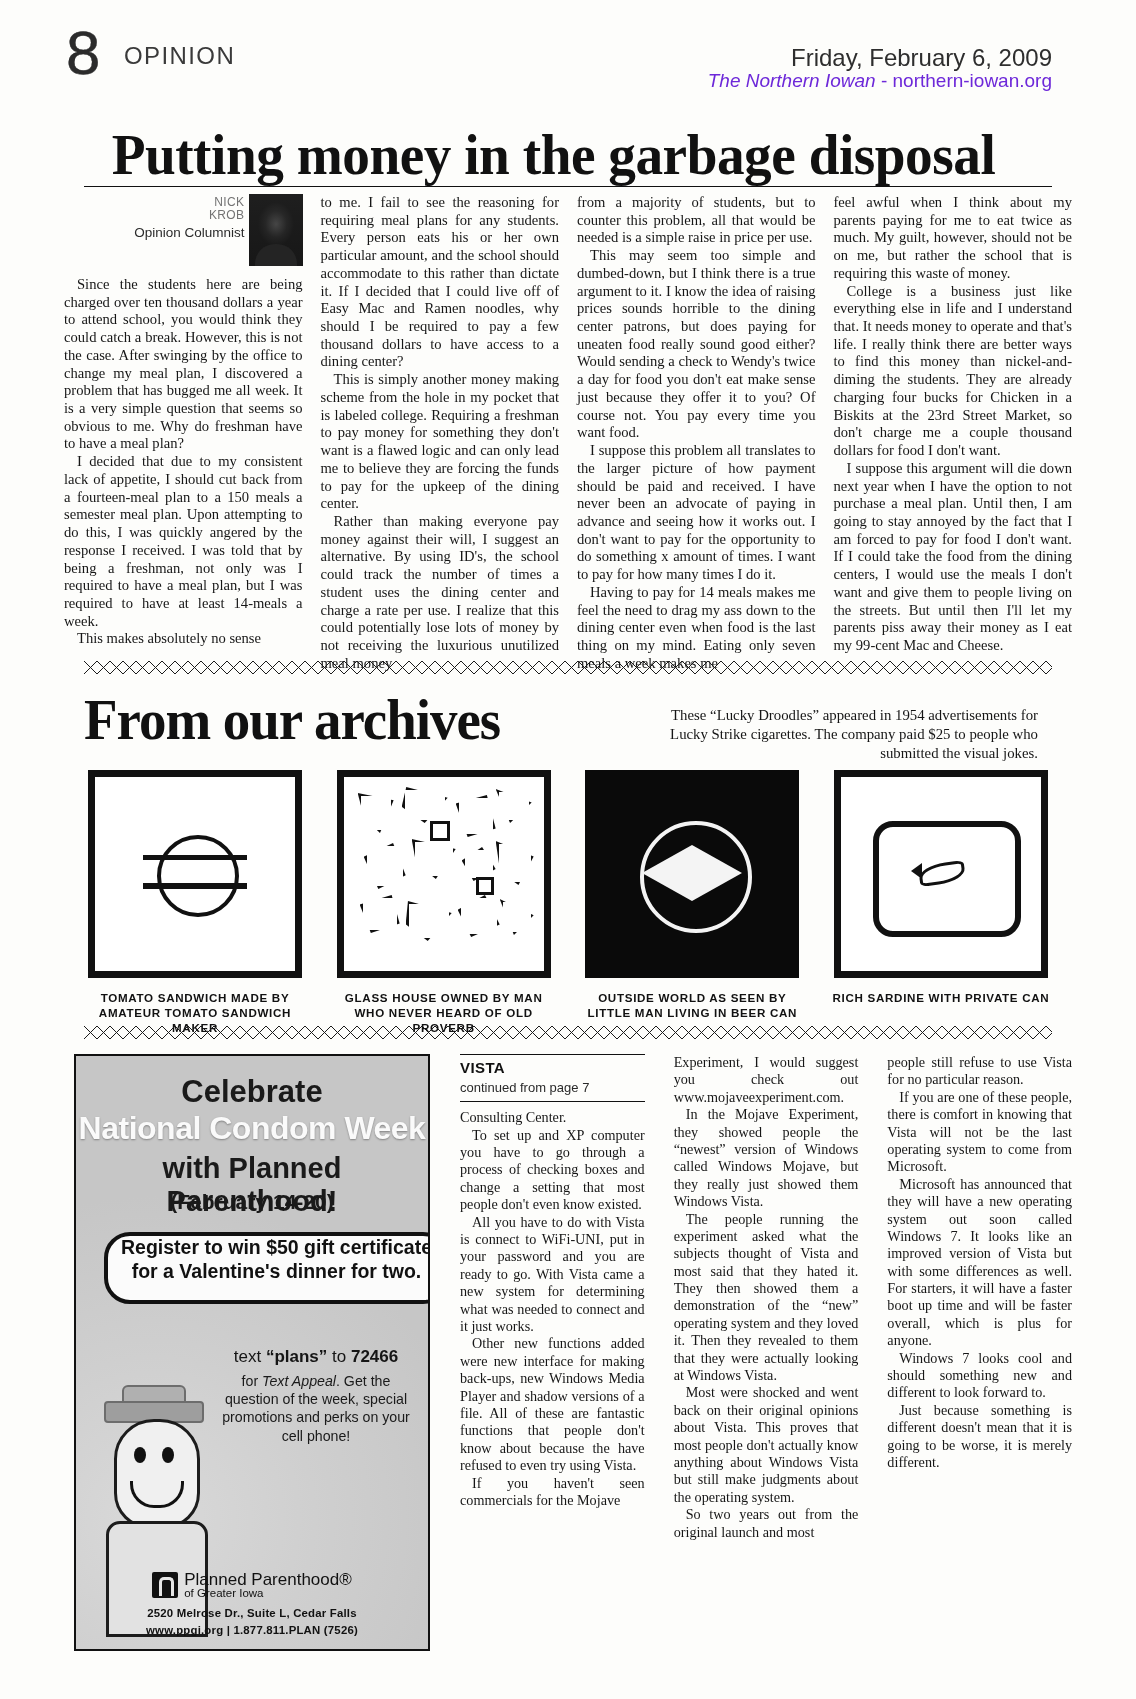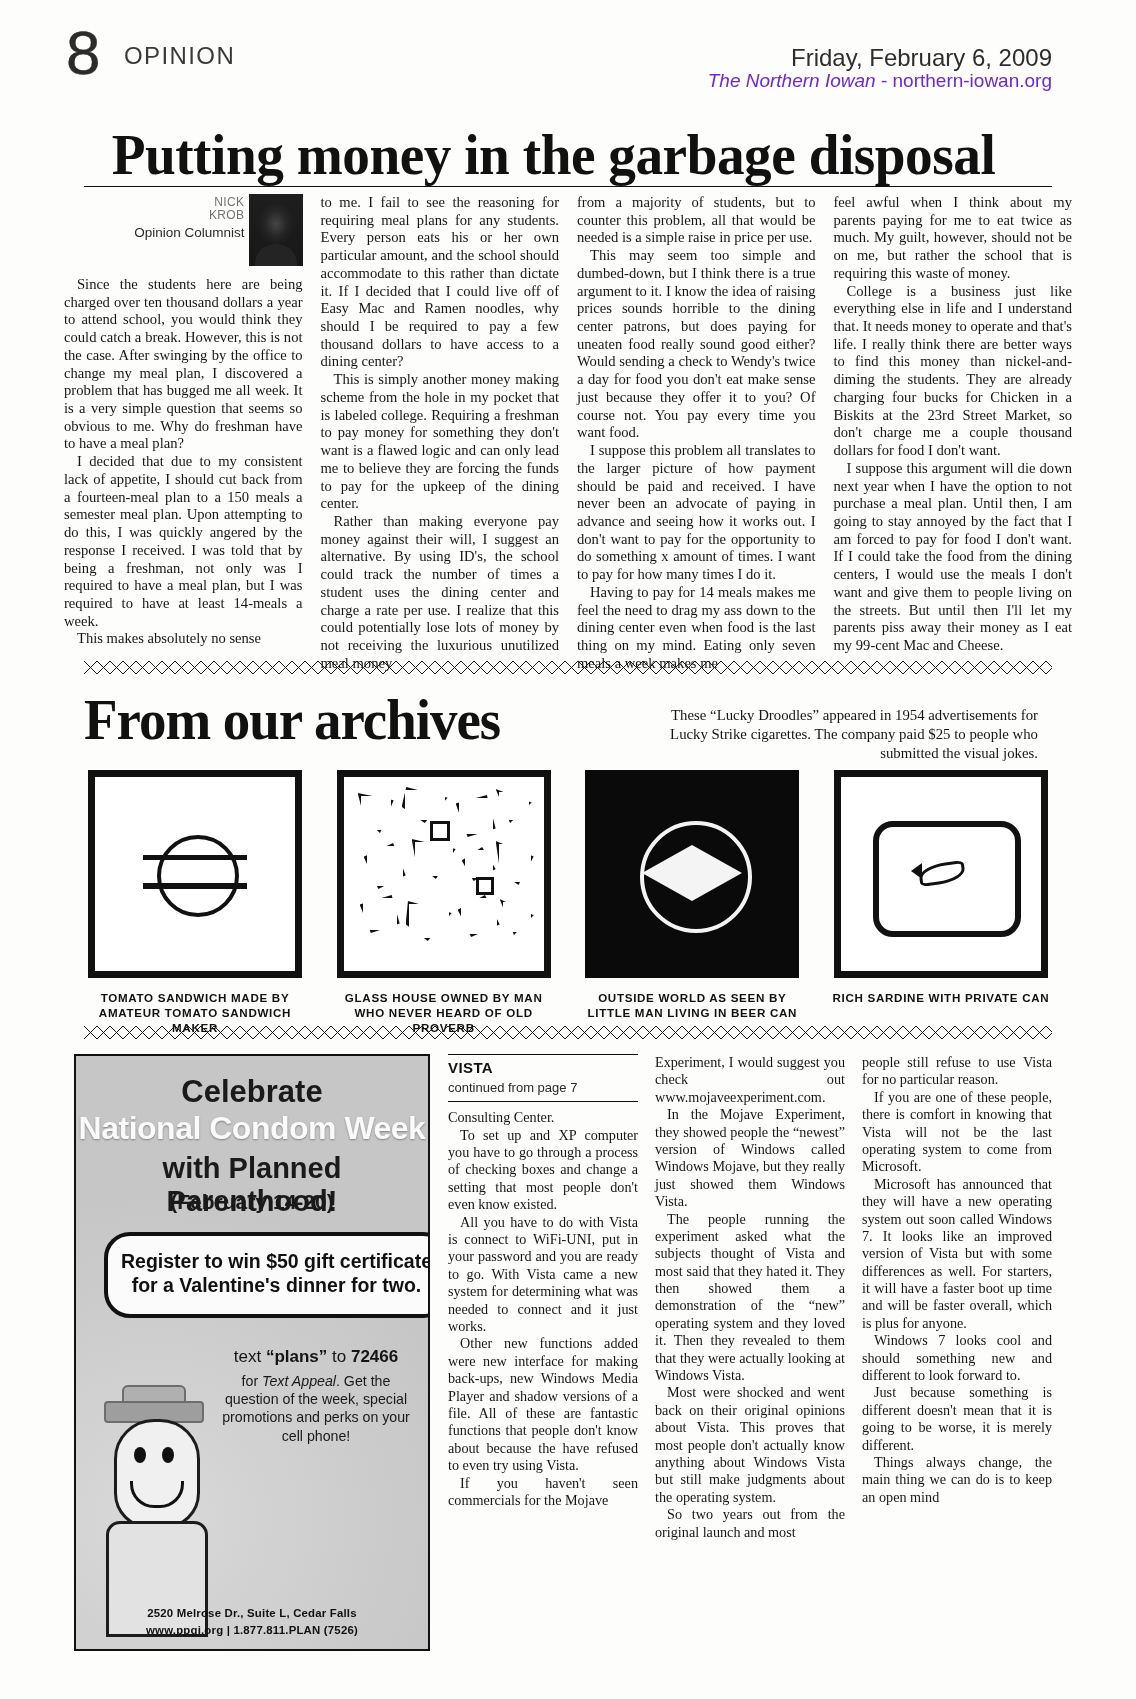--- a/index.html
+++ b/index.html
@@ -326,21 +326,21 @@
   }
   .ad-line4 {
     position: absolute; left: 0; right: 0; top: 134px;
     text-align: center;
     font-size: 21px; font-weight: 700; color: #1a1a1a;
   }
   .ad-contest {
     position: absolute;
     left: 28px; top: 176px;
     width: 345px;
-    padding: 14px 10px 16px;
+    padding: 0 10px 16px;
     background: #fbfbfb;
     border: 4px solid #111;
     border-radius: 26px;
     text-align: center;
     font-size: 19.5px;
     font-weight: 700;
     line-height: 1.22;
     color: #111;
     box-sizing: border-box;
   }
@@ -463,20 +463,21 @@
     display: flex;
     gap: 17px;
   }
   .vcol {
     width: 190px;
     font-size: 14.2px;
     line-height: 1.225;
     text-align: justify;
     hyphens: auto;
     color: #161616;
+    margin-left: 12px;
   }
   .vcol p { margin: 0; text-indent: 12px; }
   .vcol p.noindent { text-indent: 0; }
   .vista-kicker {
     font-family: "Liberation Sans", sans-serif;
     font-weight: 700;
     font-size: 15px;
     letter-spacing: 0.4px;
     color: #111;
     padding-bottom: 3px;
@@ -622,20 +623,27 @@
         <div class="ad-char-smile"></div>
         <div class="ad-char-body"></div>
       </div>
 
       <div class="ad-text-block">
         <div class="ad-text-headline"><span>text </span><b>“plans”</b><span> to </span><b>72466</b></div>
         <div class="ad-text-sub"><span>for </span><i>Text Appeal</i><span>. Get the question of the week, special promotions and perks on your cell phone!</span></div>
       </div>
 
       <div class="ad-logo-area">
+        <div class="ad-logo-row">
+          <div class="pp-mark"></div>
+          <div class="pp-name">
+            <div class="pp-name-1">Planned Parenthood®</div>
+            <div class="pp-name-2">of Greater Iowa</div>
+          </div>
+        </div>
         <div class="ad-address">2520 Melrose Dr., Suite L, Cedar Falls</div>
         <div class="ad-address">www.ppgi.org | 1.877.811.PLAN (7526)</div>
       </div>
     </div>
 
     <div class="vista-cols">
 
       <div class="vcol">
         <div class="vista-toprule"></div>
         <div class="vista-kicker">VISTA</div>
@@ -654,19 +662,18 @@
         <p>Most were shocked and went back on their original opinions about Vista. This proves that most people don't actually know anything about Windows Vista but still make judgments about the operating system.</p>
         <p>So two years out from the original launch and most</p>
       </div>
 
       <div class="vcol">
         <p class="noindent">people still refuse to use Vista for no particular reason.</p>
         <p>If you are one of these people, there is comfort in knowing that Vista will not be the last operating system to come from Microsoft.</p>
         <p>Microsoft has announced that they will have a new operating system out soon called Windows 7. It looks like an improved version of Vista but with some differences as well. For starters, it will have a faster boot up time and will be faster overall, which is plus for anyone.</p>
         <p>Windows 7 looks cool and should something new and different to look forward to.</p>
         <p>Just because something is different doesn't mean that it is going to be worse, it is merely different.</p>
-        <p>Things always change, the main thing we can do is to keep an open mind</p>
       </div>
 
     </div>
   </div>
 
 </div>
 
 </body></html>

